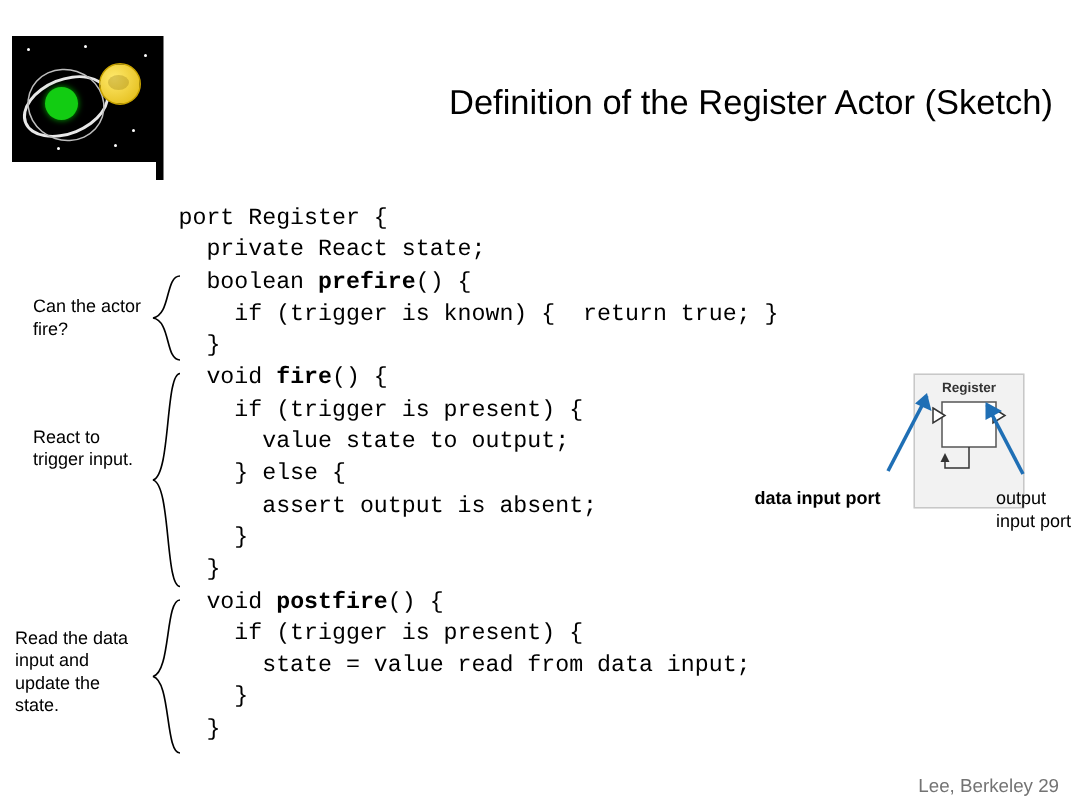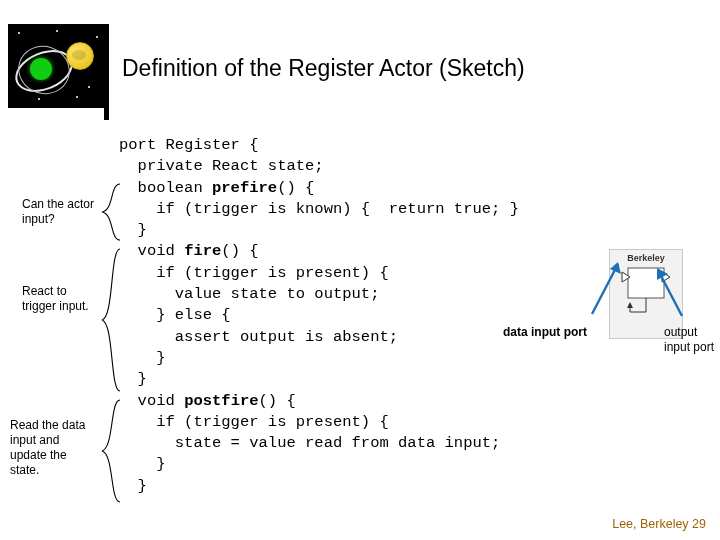--- a/index.html
+++ b/index.html
@@ -91,20 +91,21 @@
     background: #000000;
   }
   #page-title {
     position: absolute;
     left: 122px;
     top: 55px;
     width: 580px;
     font-size: 23px;
     color: #000000;
     font-family: "Liberation Sans", sans-serif;
+    text-align: right;
   }
 
   
   #code {
     position: absolute;
     left: 119px;
     top: 135px;
     font-family: "Liberation Mono", monospace;
     font-size: 15.5px;
     line-height: 21.3px;
@@ -157,21 +158,21 @@
   }
   #cap-data { left: 503px; top: 325px; font-weight: bold; }
   #cap-trigger { left: 664px; top: 325px; width: 56px; }
 
   
   #footer {
     position: absolute;
     right: 14px;
     bottom: 9px;
     font-size: 12.5px;
-    color: #a16207;
+    color: #737373;
   }
 </style>
 </head>
 <body>
 
 <div id="logo">
   <div class="ring"></div>
   <div class="ring2"></div>
   <div class="planet"></div>
   <div class="moon"></div>
@@ -196,36 +197,36 @@
 <span>    } else {</span>
 <span>      assert output is absent;</span>
 <span>    }</span>
 <span>  }</span>
 <span>  void <b>postfire</b>() {</span>
 <span>    if (trigger is present) {</span>
 <span>      state = value read from data input;</span>
 <span>    }</span>
 <span>  }</span></div>
 
-<div class="note" id="note1">Can the actor input?</div>
+<div class="note" id="note1">Can the actor fire?</div>
 <div class="note" id="note2">React to trigger input.</div>
 <div class="note" id="note3">Read the data input and update the state.</div>
 
 <svg class="brace" style="left:98px; top:182px;" width="24" height="60">
   <path d="M22 2 C12 2 16 28 4 30 C16 32 12 58 22 58" fill="none" stroke="#000" stroke-width="1.1"></path>
 </svg>
 <svg class="brace" style="left:98px; top:247px;" width="24" height="146">
   <path d="M22 2 C12 2 16 70 4 73 C16 76 12 144 22 144" fill="none" stroke="#000" stroke-width="1.1"></path>
 </svg>
 <svg class="brace" style="left:98px; top:398px;" width="24" height="106">
   <path d="M22 2 C12 2 16 50 4 53 C16 56 12 104 22 104" fill="none" stroke="#000" stroke-width="1.1"></path>
 </svg>
 
 <div id="register-fig">
-  <div id="register-fig-label">Berkeley</div>
+  <div id="register-fig-label">Register</div>
   <svg width="72" height="88" style="position:absolute;left:0;top:0;">
     <rect x="18" y="18" width="36" height="30" fill="#ffffff" stroke="#555555" stroke-width="1"></rect>
     <polygon points="12,22 20,27 12,32" fill="#ffffff" stroke="#333333" stroke-width="1"></polygon>
     <polygon points="52,22 60,27 52,32" fill="#ffffff" stroke="#333333" stroke-width="1"></polygon>
     <path d="M36 48 L36 62 L20 62 L20 56" fill="none" stroke="#333333" stroke-width="1"></path>
     <polygon points="17,58 23,58 20,52" fill="#333333"></polygon>
   </svg>
 </div>
 
 <svg style="position:absolute;left:588px;top:258px;" width="36" height="62">

